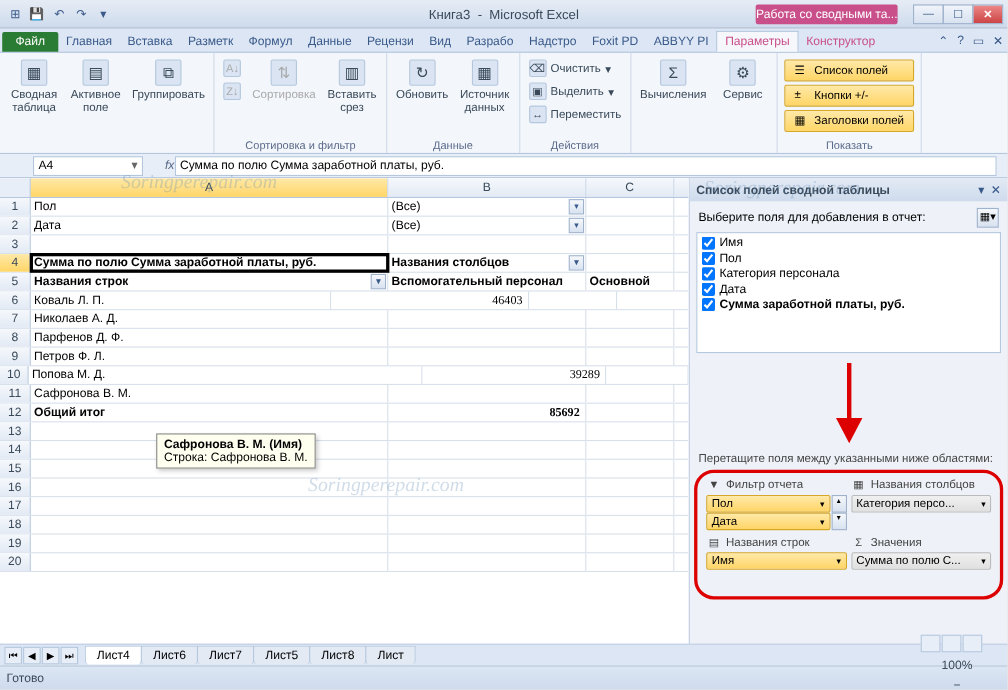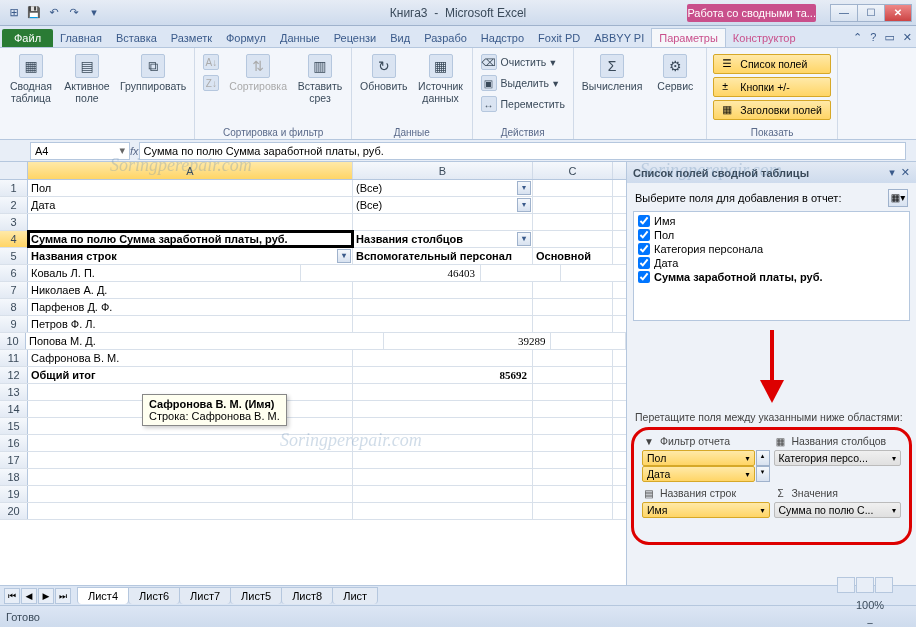--- a/index.html
+++ b/index.html
@@ -33,21 +33,21 @@
 .rbtn.small { flex-direction: row; min-width: auto; font-size: 10.5px; align-items: center; gap: 4px; }
 .rbtn.small .ric { width: 16px; height: 16px; font-size: 10px; }
 .vstack { display: flex; flex-direction: column; gap: 1px; }
 .show-btn { background: linear-gradient(#ffe9a8, #ffd566); border: 1px solid #d6a828; border-radius: 2px; padding: 2px 8px; font-size: 10.5px; display: flex; align-items: center; gap: 4px; margin-bottom: 2px; cursor: pointer; }
 .show-btn .ric { width: 14px; height: 14px; background: transparent; border: none; }
 
 
 .formula-bar { height: 22px; background: #e8eef7; border-bottom: 1px solid #b5c7de; display: flex; align-items: center; font-size: 11px; }
 .namebox { width: 100px; height: 18px; background: #fff; border: 1px solid #b5c7de; margin-left: 30px; padding: 0 4px; display: flex; align-items: center; }
 .namebox .dd { margin-left: auto; color: #666; }
-.fx { padding: 0 0; color: #5a6a8a; font-style: italic; }
+.fx { padding: 0 0; color: #5a6a8a; font-style: italic; margin-left: 20px; }
 .formula-input { flex: 1; background: #fff; border: 1px solid #b5c7de; height: 18px; padding: 0 4px; margin-right: 10px; display: flex; align-items: center; }
 
 
 .main { display: flex; height: 423px; }
 .sheet { flex: 1; background: #fff; overflow: hidden; position: relative; }
 .colhdrs { display: flex; height: 18px; background: linear-gradient(#f5f8fc, #e3eaf4); border-bottom: 1px solid #b5c7de; }
 .corner { width: 28px; border-right: 1px solid #b5c7de; background: #e8eef7; }
 .colh { border-right: 1px solid #d0dae8; text-align: center; font-size: 11px; color: #3a4a5a; line-height: 18px; }
 .colh.sel { background: linear-gradient(#ffe9a8, #ffd566); }
 .row { display: flex; height: 17px; border-bottom: 1px solid #d8e0ea; }

